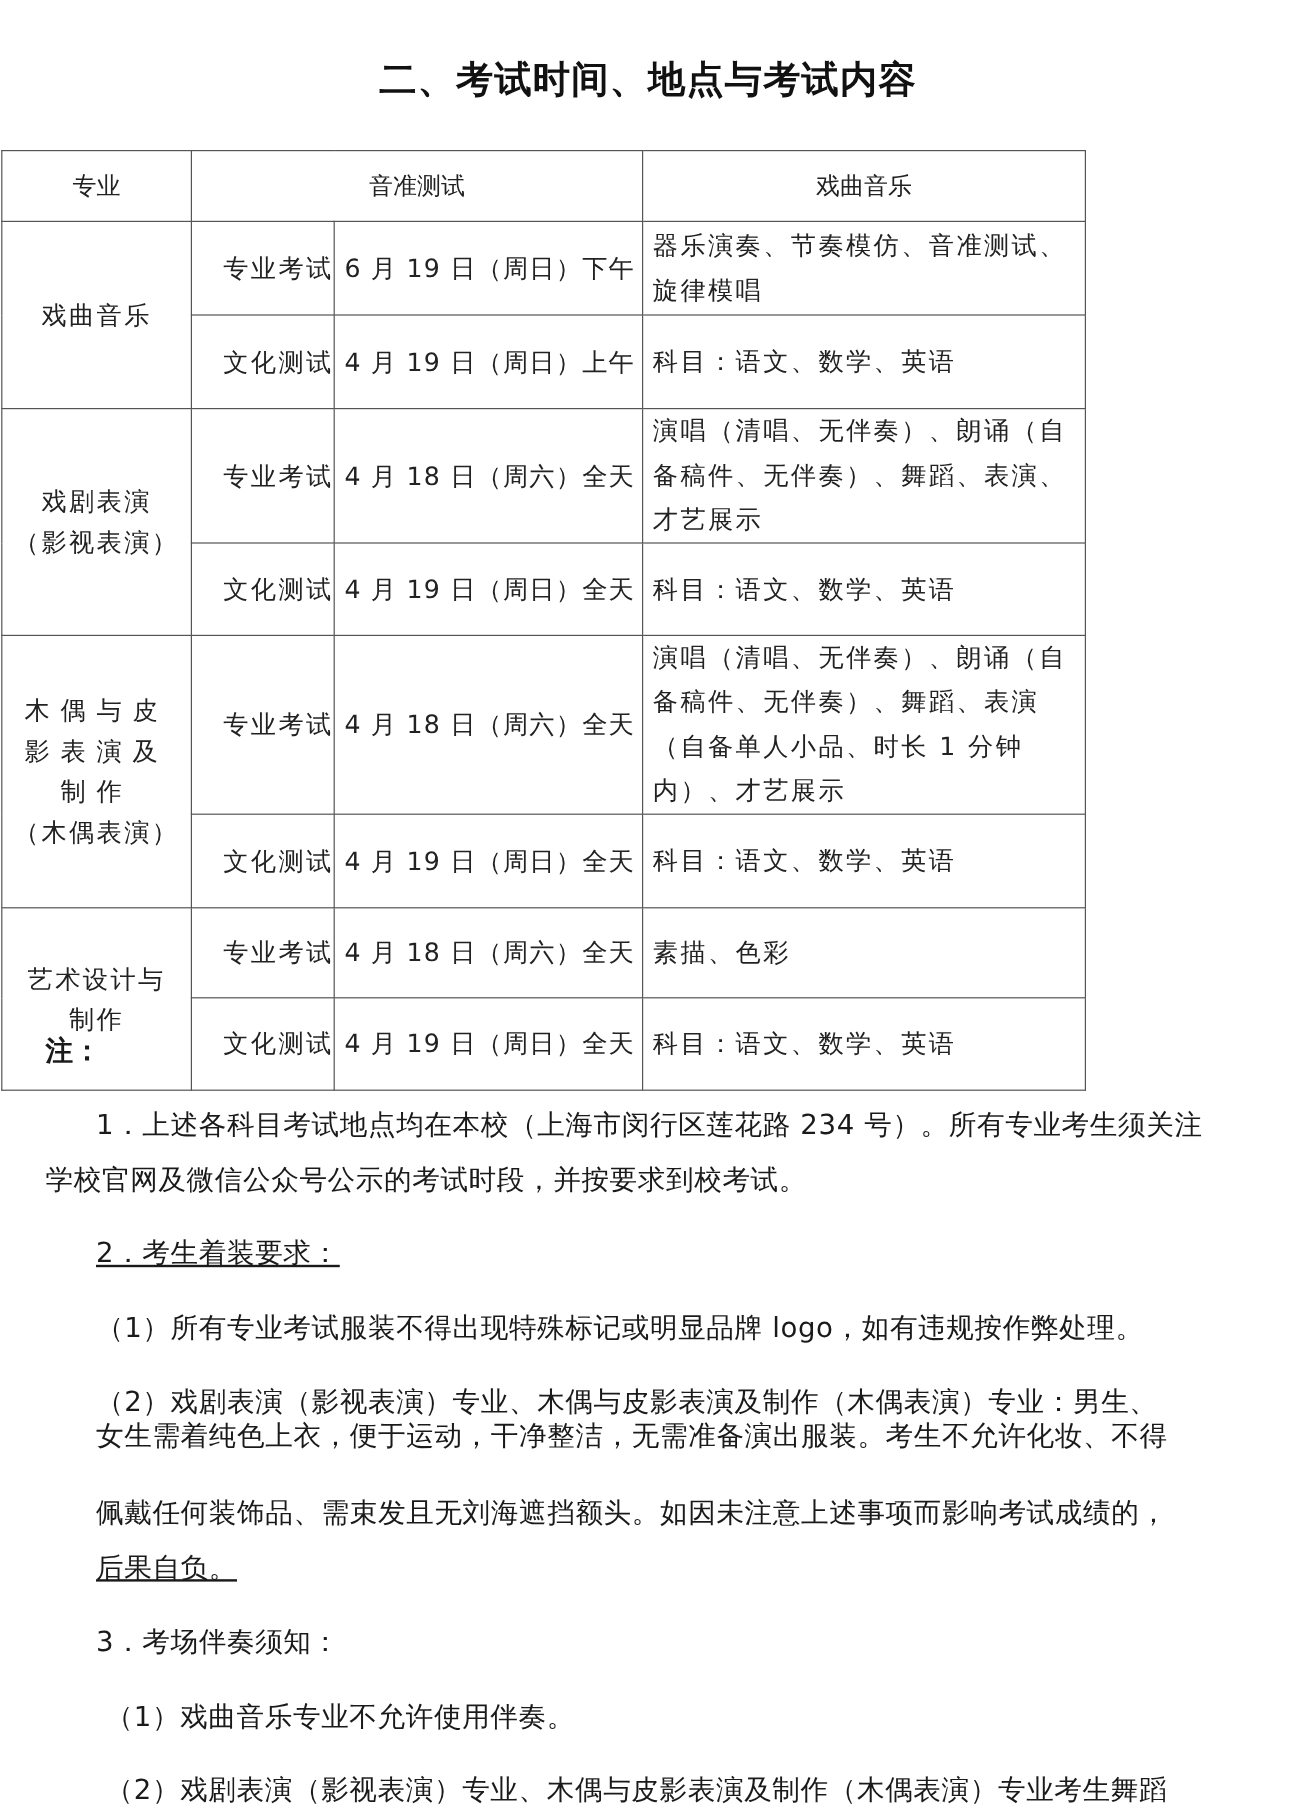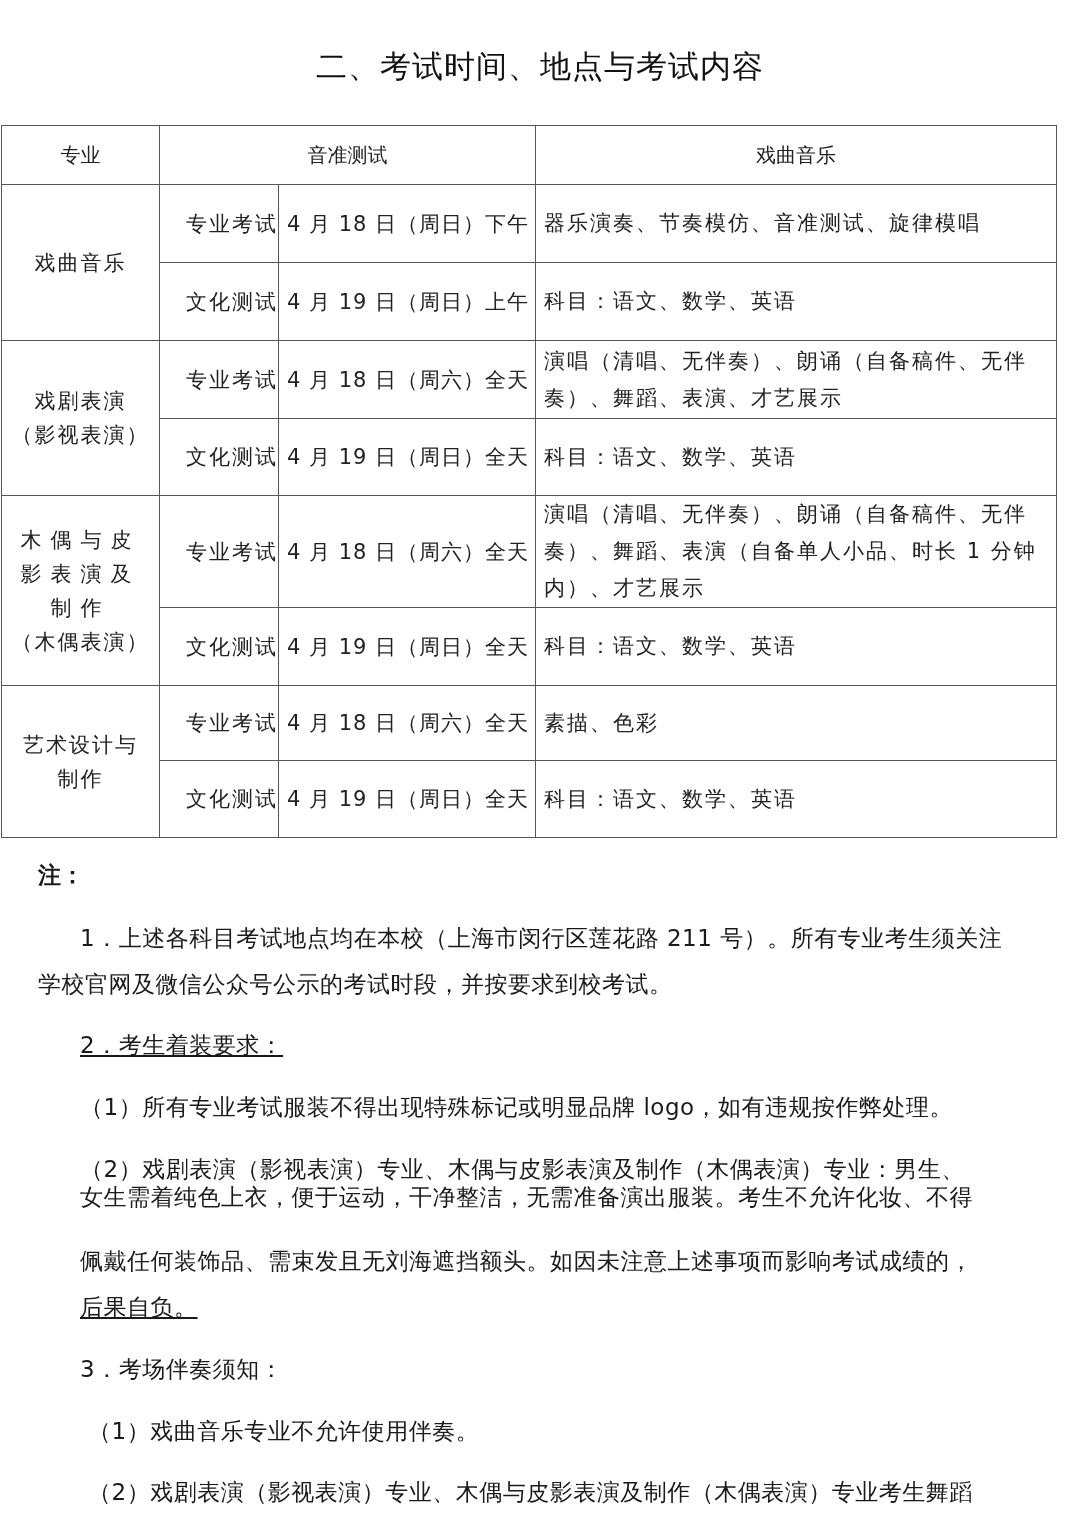--- a/index.html
+++ b/index.html
@@ -15,29 +15,29 @@
       font-family: "DejaVu Sans", "Liberation Sans", sans-serif;
       color: #1a1a1a;
     }
     .page-title {
       position: absolute;
       left: 0;
       top: 46px;
       width: 1080px;
       text-align: center;
       font-size: 31px;
-      font-weight: normal;
+      font-weight: bold;
       letter-spacing: 1px;
       color: #111;
     }
     table.schedule {
       position: absolute;
       left: 1px;
       top: 125px;
-      width: 1056px;
+      width: 904px;
       border-collapse: collapse;
       table-layout: fixed;
       font-size: 21px;
     }
     table.schedule td, table.schedule th {
       border: 1.5px solid #555;
       padding: 0;
       vertical-align: middle;
     }
     table.schedule th {
@@ -124,21 +124,21 @@
       <th>专业</th>
       <th colspan="2">音准测试</th>
       <th>戏曲音乐</th>
     </tr>
   </thead>
   <tbody>
 
     <tr class="r-77">
       <td rowspan="2" class="major">戏曲音乐</td>
       <td class="type">专业考试</td>
-      <td class="date">4 月 18 日（周日）下午</td>
+      <td class="date">6 月 19 日（周日）下午</td>
       <td class="content">器乐演奏、节奏模仿、音准测试、旋律模唱</td>
     </tr>
     <tr class="r-77">
       <td class="type">文化测试</td>
       <td class="date">4 月 19 日（周日）上午</td>
       <td class="content">科目：语文、数学、英语</td>
     </tr>
 
     <tr class="r-77">
       <td rowspan="2" class="major">
@@ -185,21 +185,21 @@
       <td class="type">文化测试</td>
       <td class="date">4 月 19 日（周日）全天</td>
       <td class="content">科目：语文、数学、英语</td>
     </tr>
   </tbody>
 </table>
 
 <div class="notes">
   <div class="note-heading">注：</div>
 
-  <p style="left:80px; top:57px;">1．上述各科目考试地点均在本校（上海市闵行区莲花路 211 号）。所有专业考生须关注</p>
+  <p style="left:80px; top:57px;">1．上述各科目考试地点均在本校（上海市闵行区莲花路 234 号）。所有专业考生须关注</p>
   <p style="left:38px; top:103px;">学校官网及微信公众号公示的考试时段，并按要求到校考试。</p>
 
   <p style="left:80px; top:164px;text-decoration:underline;">2．考生着装要求：</p>
 
   <p style="left:80px; top:226px;">（1）所有专业考试服装不得出现特殊标记或明显品牌 logo，如有违规按作弊处理。</p>
 
   <p style="left:80px; top:288px;">（2）戏剧表演（影视表演）专业、木偶与皮影表演及制作（木偶表演）专业：男生、</p>
   <p style="left:80px; top:316px;">女生需着纯色上衣，便于运动，干净整洁，无需准备演出服装。考生不允许化妆、不得</p>
   <p style="left:80px; top:380px;">佩戴任何装饰品、需束发且无刘海遮挡额头。如因未注意上述事项而影响考试成绩的，</p>
   <p style="left:80px; top:426px;text-decoration:underline;">后果自负。</p>

